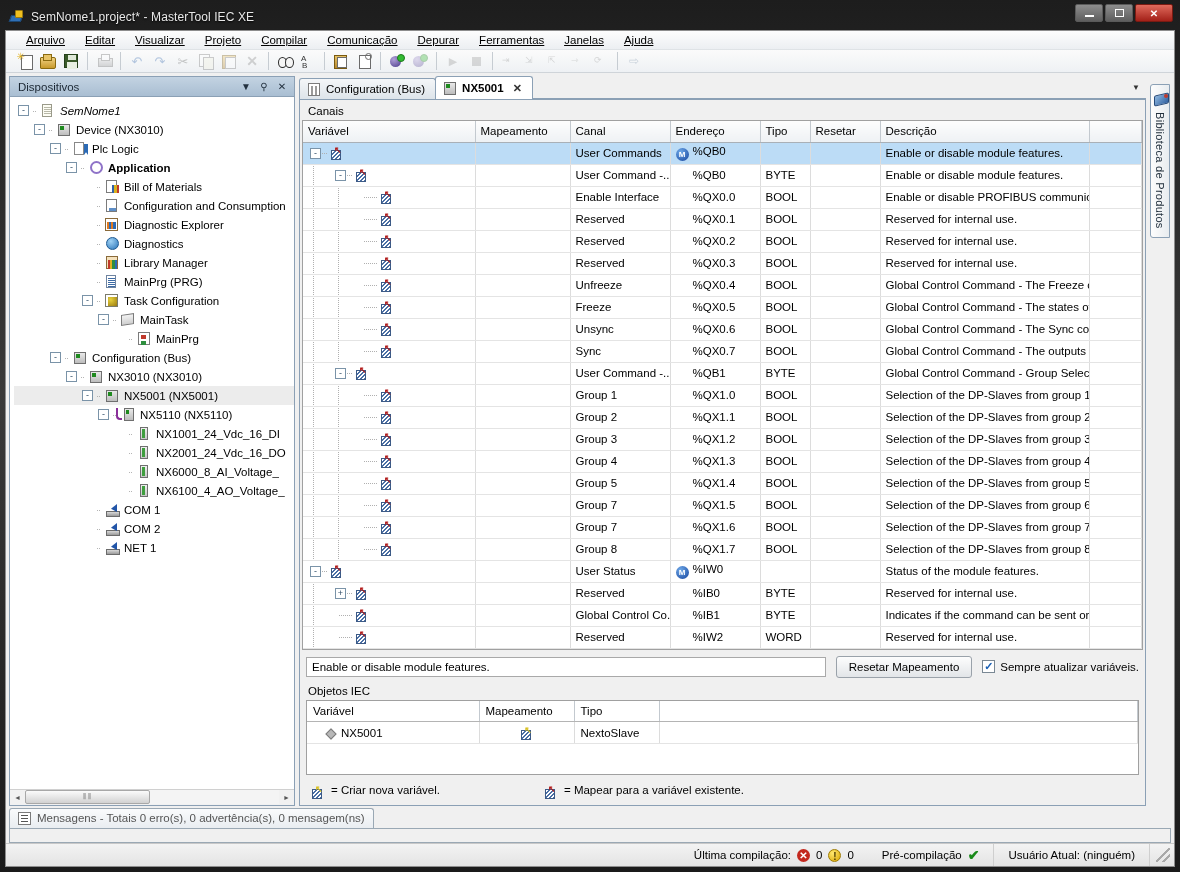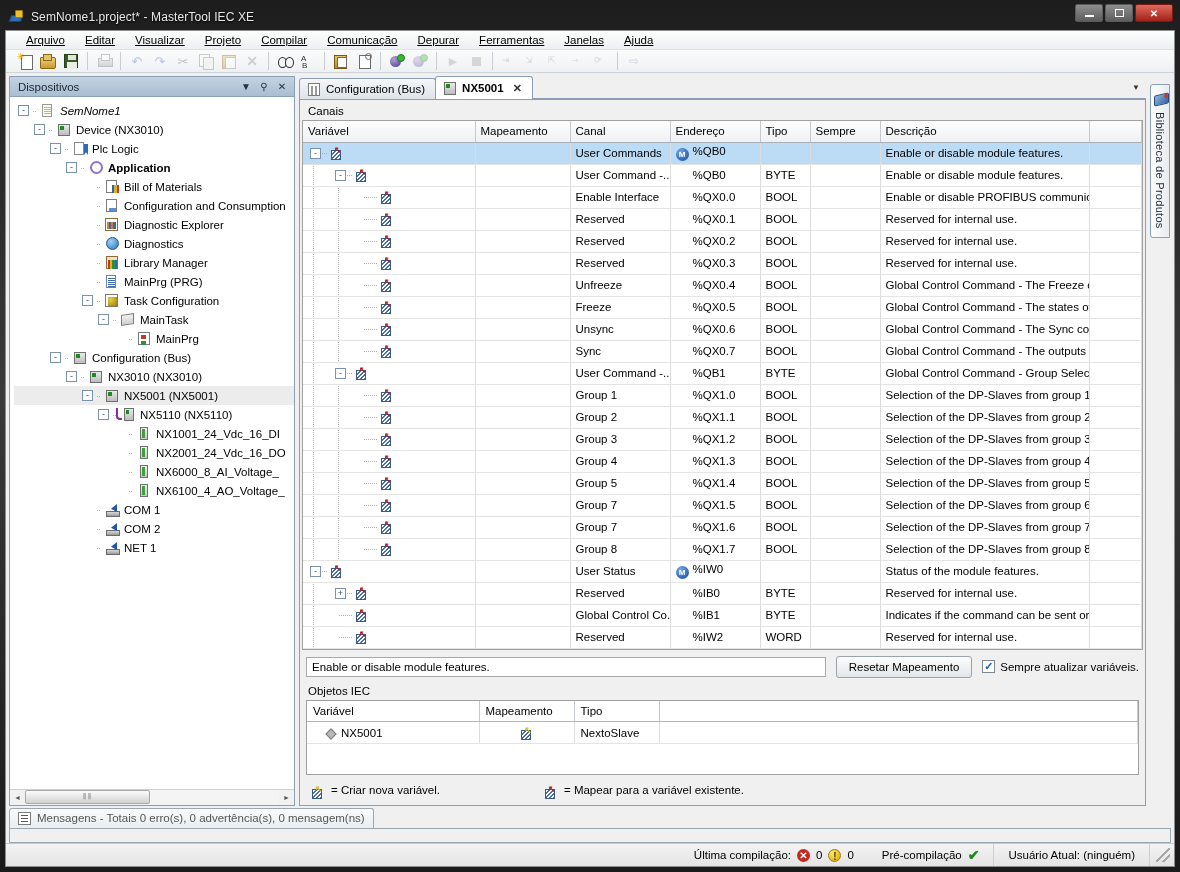--- a/index.html
+++ b/index.html
@@ -761,21 +761,21 @@
                   <col class="colG">
                   <col class="colH">
               </colgroup>
               <thead>
                   <tr>
                     <th>Variável</th>
                     <th>Mapeamento</th>
                     <th>Canal</th>
                     <th>Endereço</th>
                     <th>Tipo</th>
-                    <th>Sempre</th>
+                    <th>Resetar</th>
                     <th>Descrição</th>
                     <th></th>
                   </tr>
                 </thead>
               <tbody>
                   <tr class="row sel">
                     <td>
                       <div class="varcell">
                         <span class="gexp" style="left: 2px;">-</span>
                         <span class="gdash" style="left: 14px; width: 6px;"></span>

